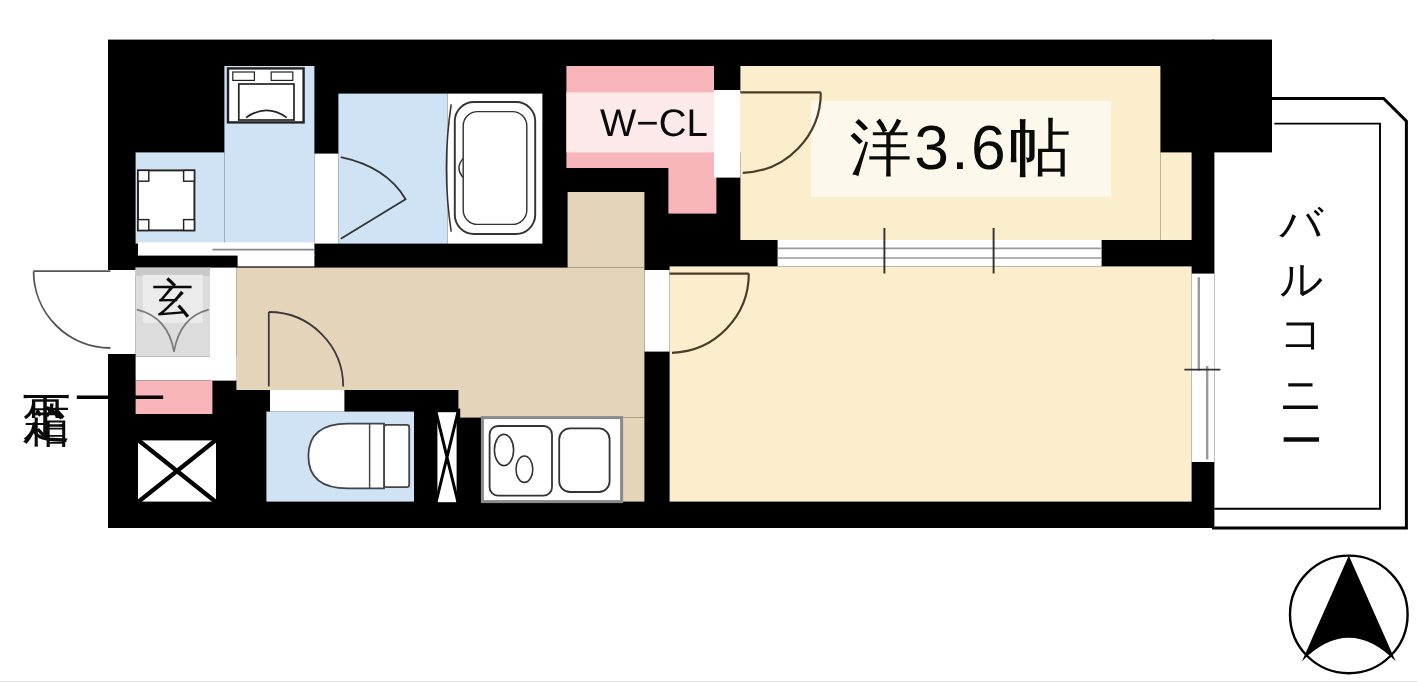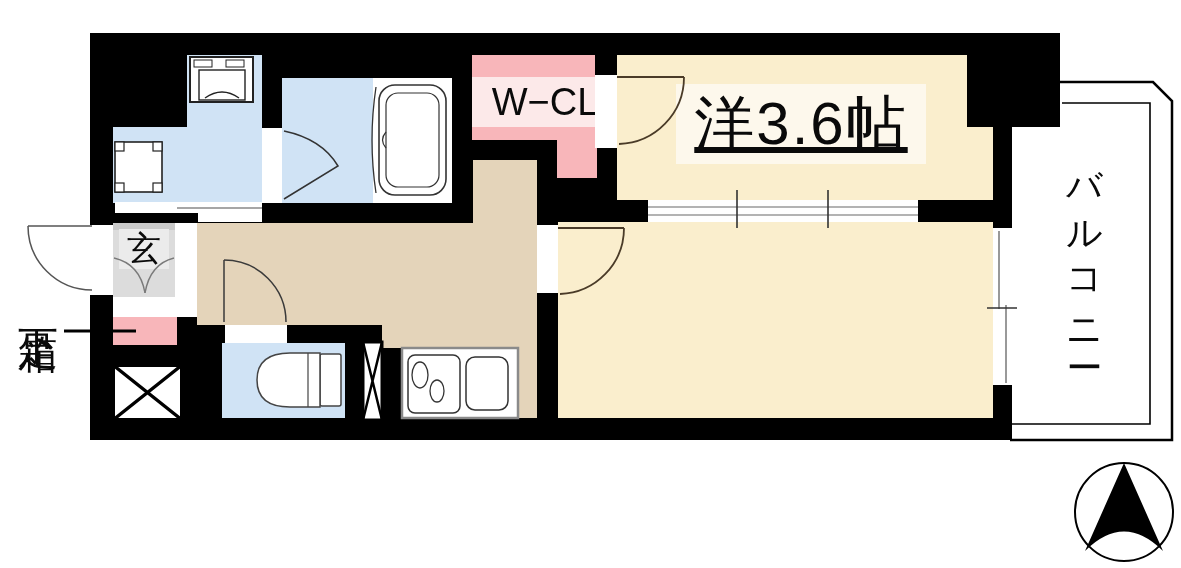--- a/index.html
+++ b/index.html
@@ -9,21 +9,21 @@
   .wall{background:var(--c-wall,#000);}
   .blue{background:var(--c-water_blue,#d0e3f5);}
   .cream{background:var(--c-room_cream,#faeecd);}
   .tan{background:var(--c-hallway_tan,#e4d4ba);}
   .pink{background:var(--c-closet_pink,#f8b6ba);}
   .pinklight{background:var(--c-closet_pink_light,#fce9e9);}
   .gray{background:var(--c-entrance_gray,#dcdcdc);}
   .graylight{background:var(--c-entrance_gray_light,#ebebeb);}
   .white{background:#ffffff;}
   .label{display:flex;align-items:center;justify-content:center;color:#0a0a0a;}
-  .room-label{background:var(--c-label_cream,#fdf8ec);font-size:60px;letter-spacing:2px;text-decoration:underline;}
+  .room-label{background:var(--c-label_cream,#fdf8ec);font-size:52px;letter-spacing:2px;}
   .vtext{writing-mode:vertical-rl;text-orientation:mixed;color:#0a0a0a;display:flex;
          align-items:center;justify-content:flex-start;}
   svg{position:absolute;left:0;top:0;pointer-events:none;}
 </style>
 </head>
 <body>
 
 <div id="plan">
 
   <div class="abs wall" style="left:90px;top:33px;width:922px;height:407px;"></div>
@@ -32,21 +32,21 @@
   <div class="abs blue" style="left:187px;top:55px;width:75px;height:148px;"></div>
   <div class="abs blue" style="left:113px;top:127px;width:74px;height:76px;"></div>
   <div class="abs blue" style="left:282px;top:78px;width:91px;height:125px;"></div>
   <div class="abs white" style="left:373px;top:78px;width:79px;height:125px;"></div>
   <div class="abs white" style="left:262px;top:128px;width:20px;height:75px;"></div>
   <div class="abs white" style="left:115px;top:202px;width:147px;height:11px;"></div>
   <div class="abs white" style="left:198px;top:212px;width:64px;height:10px;"></div>
 
   <div class="abs pink" style="left:472px;top:55px;width:123px;height:85px;"></div>
   <div class="abs pink" style="left:557px;top:140px;width:40px;height:38px;"></div>
-  <div class="abs pinklight label" style="left:472px;top:77px;width:146px;height:50px;font-size:38px;">
+  <div class="abs pinklight label" style="left:472px;top:77px;width:146px;height:50px;font-size:32px;">
       <span>W−CL</span>
     </div>
   <div class="abs white" style="left:595px;top:75px;width:22px;height:73px;"></div>
 
   <div class="abs cream" style="left:617px;top:55px;width:350px;height:145px;"></div>
   <div class="abs cream" style="left:967px;top:127px;width:26px;height:73px;"></div>
   <div class="abs white" style="left:648px;top:200px;width:270px;height:22px;"></div>
   <div class="abs label room-label" style="left:676px;top:84px;width:250px;height:80px;">
       <span>洋3.6帖</span>
     </div>

